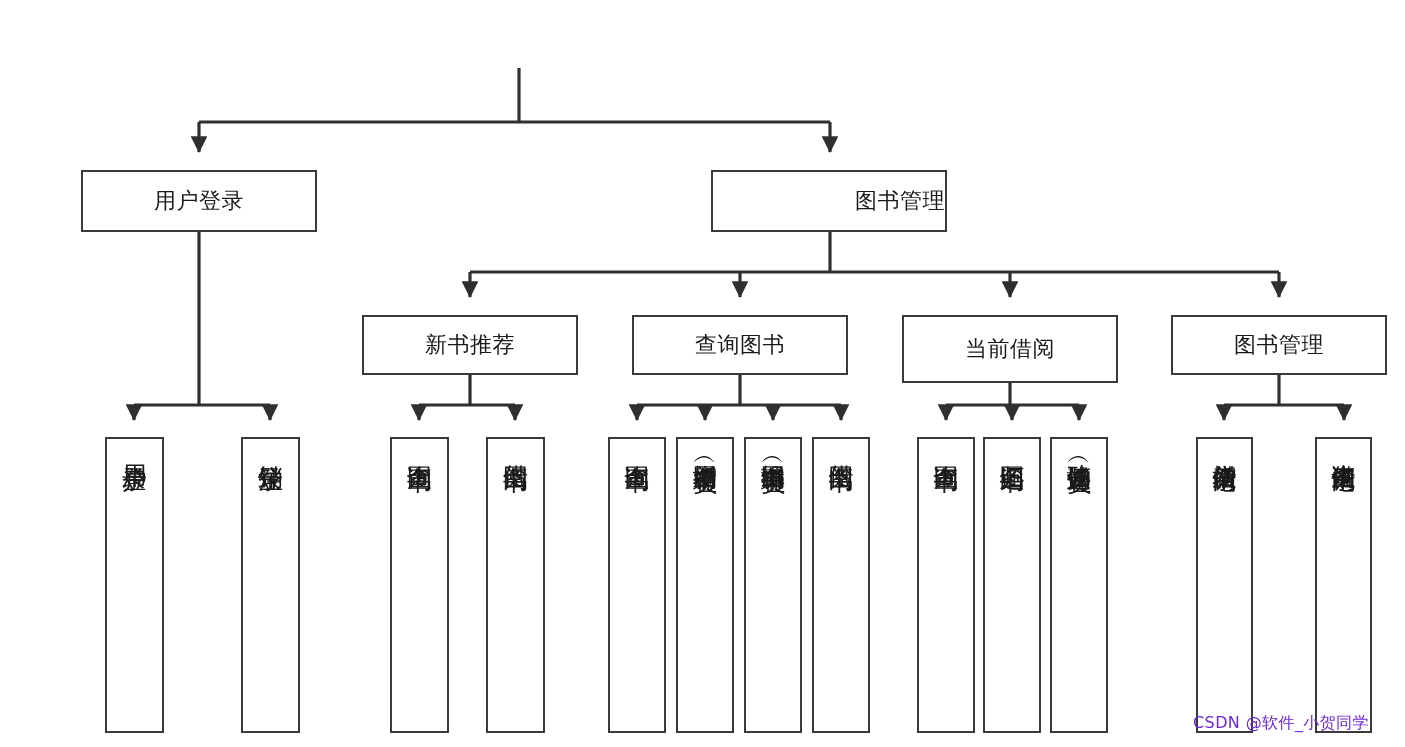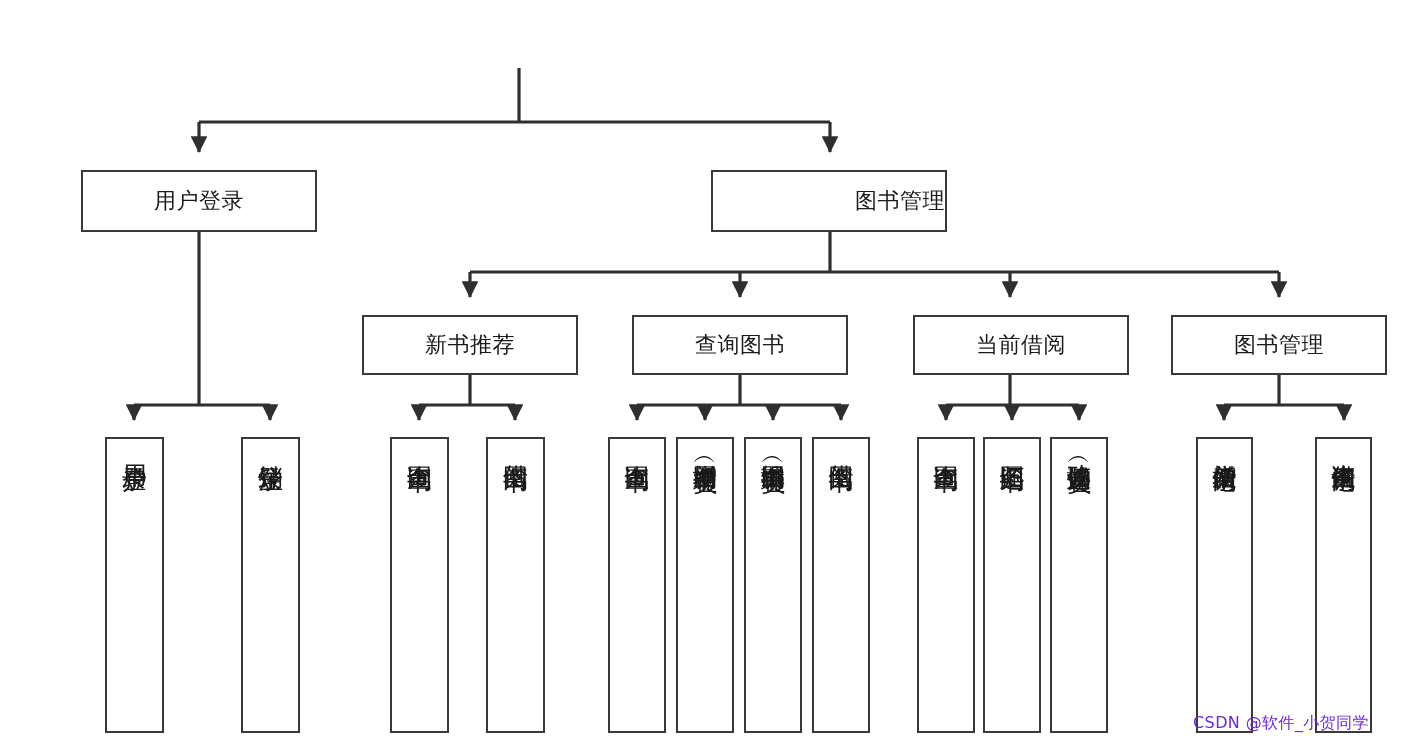--- a/index.html
+++ b/index.html
@@ -134,21 +134,21 @@
   <div class="node horiz" style="left:711px; top:170px; width:236px; height:62px;justify-content:flex-end;">
     <span class="label">图书管理</span>
   </div>
 
   <div class="node horiz" style="left:362px; top:315px; width:216px; height:60px;">
     <span class="label">新书推荐</span>
   </div>
   <div class="node horiz" style="left:632px; top:315px; width:216px; height:60px;">
     <span class="label">查询图书</span>
   </div>
-  <div class="node horiz" style="left:902px; top:315px; width:216px; height:60px;margin-left:11px;">
+  <div class="node horiz" style="left:902px; top:315px; width:216px; height:68px;">
     <span class="label">当前借阅</span>
   </div>
   <div class="node horiz" style="left:1171px; top:315px; width:216px; height:60px;">
     <span class="label">图书管理</span>
   </div>
 
   <div class="node vert" style="left:105px; top:437px; width:59px; height:296px;">
     <span class="label">用户登录</span>
   </div>
   <div class="node vert" style="left:241px; top:437px; width:59px; height:296px;">

